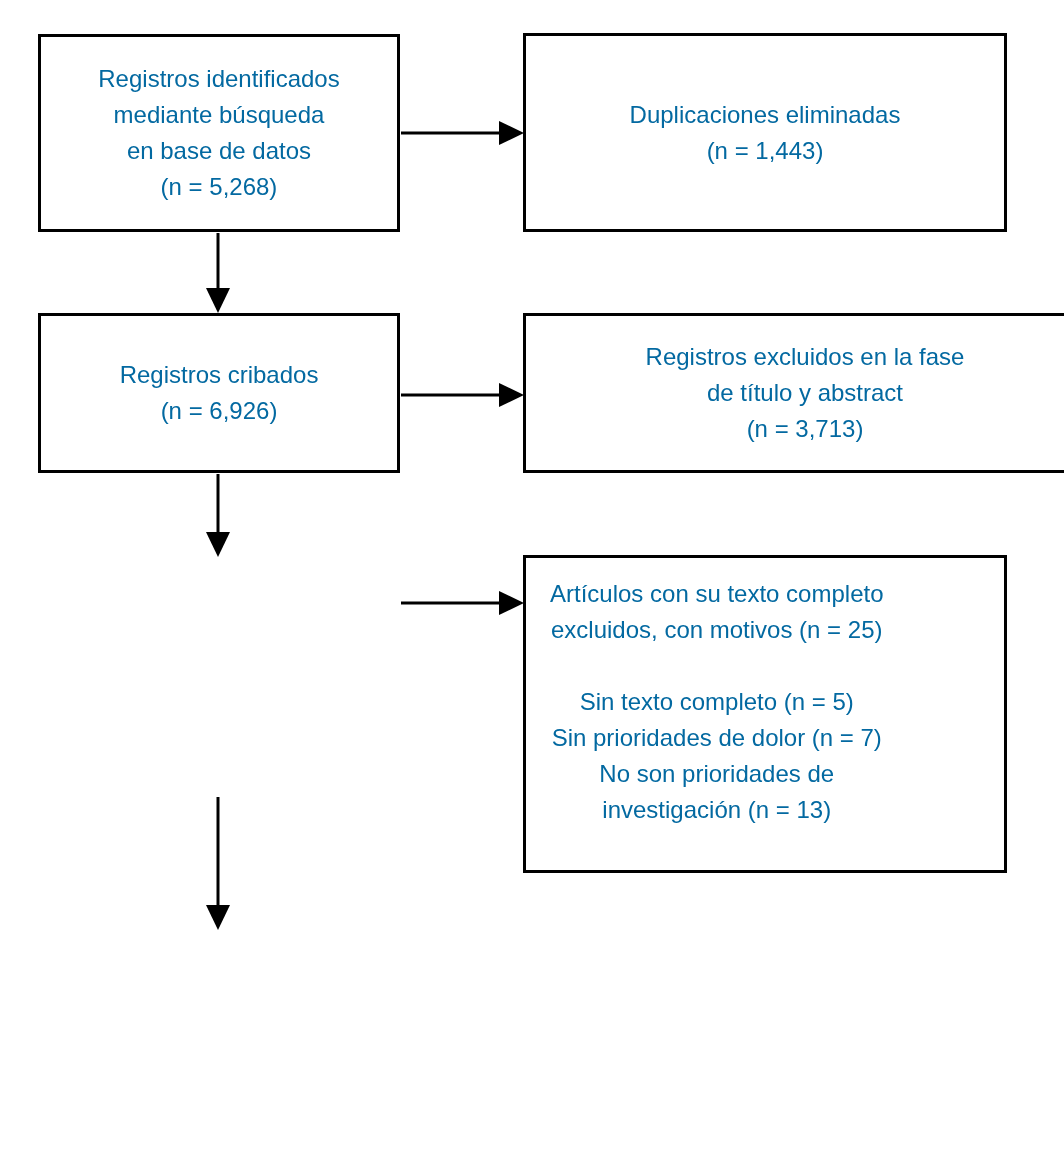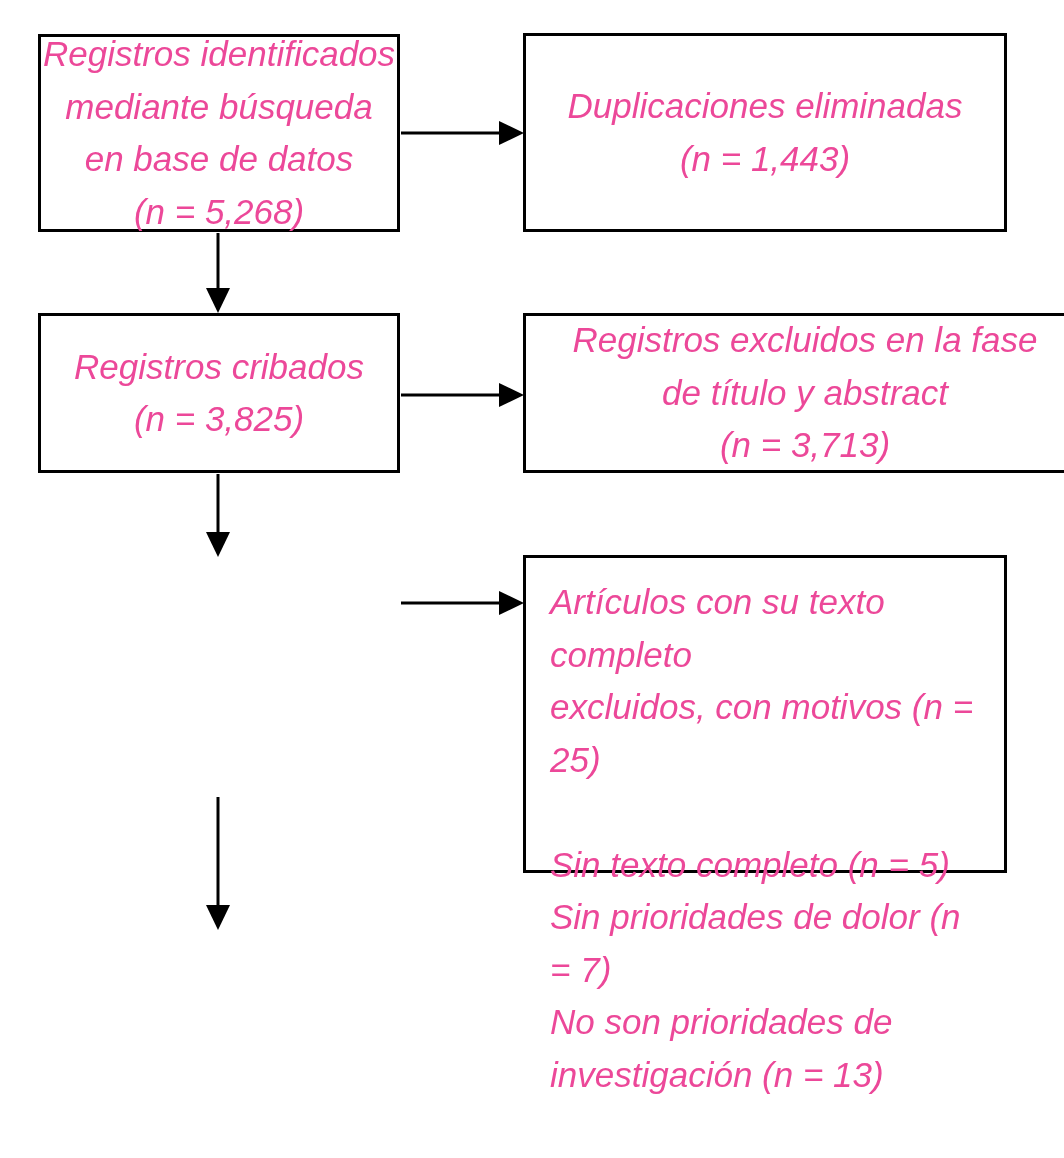--- a/index.html
+++ b/index.html
@@ -21,32 +21,31 @@
   .box {
     position: absolute;
     border: 3px solid #000000;
     background: #ffffff;
     display: flex;
     align-items: center;
     justify-content: center;
   }
   .txt {
     white-space: pre-line;
-    font-size: 35px;
+    font-size: 24px;
     line-height: 1.5;
-    color: #ec4899;
-    font-style: italic;
+    color: #0369a1;
   }
   .box.center .txt { text-align: center; }
   .box.topleft {
     align-items: flex-start;
     justify-content: flex-start;
     padding: 18px 20px 0 24px;
   }
-  .box.topleft .txt { text-align: left; }
+  .box.topleft .txt { text-align: center; }
 
   
   #box-identified        { left: 38px;  top: 34px;  width: 362px; height: 198px; }
   #box-duplicates        { left: 523px; top: 33px;  width: 484px; height: 199px; }
   #box-screened          { left: 38px;  top: 313px; width: 362px; height: 160px; }
   #box-excluded-title    { left: 523px; top: 313px; width: 564px; height: 160px; }
   #box-fulltext-assessed { left: 38px;  top: 557px; width: 362px; height: 239px; }
   #box-fulltext-excluded { left: 523px; top: 555px; width: 484px; height: 318px; }
   #box-included          { left: 39px;  top: 930px; width: 361px; height: 199px; }
 </style>
@@ -95,21 +94,21 @@
 (n = 5,268)</div>
   </div>
 
   <div class="box center" id="box-duplicates">
     <div class="txt">Duplicaciones eliminadas
 (n = 1,443)</div>
   </div>
 
   <div class="box center" id="box-screened">
     <div class="txt">Registros cribados
-(n = 3,825)</div>
+(n = 6,926)</div>
   </div>
 
   <div class="box center" id="box-excluded-title">
     <div class="txt">Registros excluidos en la fase
 de título y abstract
 (n = 3,713)</div>
   </div>
 
 
   <div class="box topleft" id="box-fulltext-excluded">

